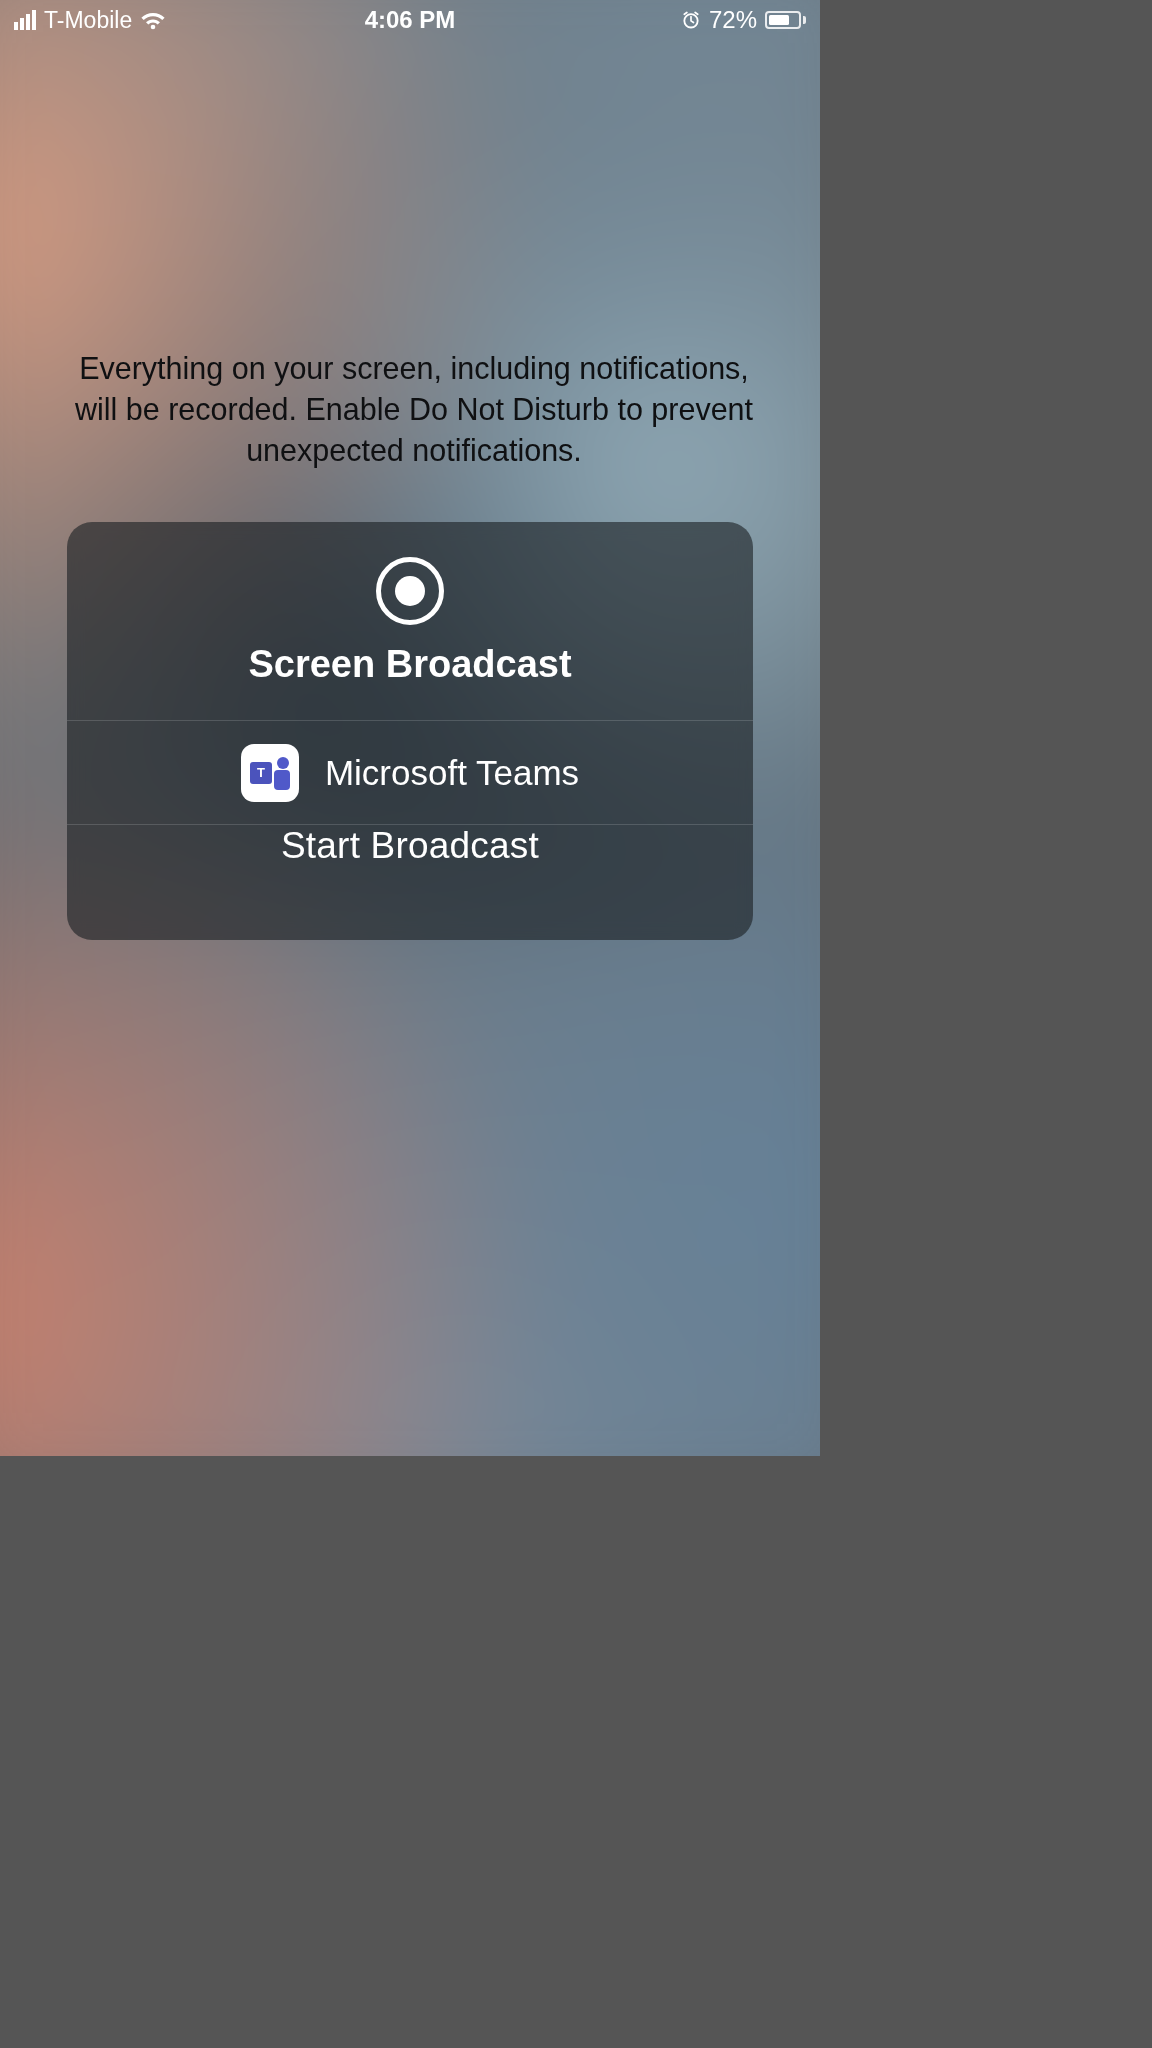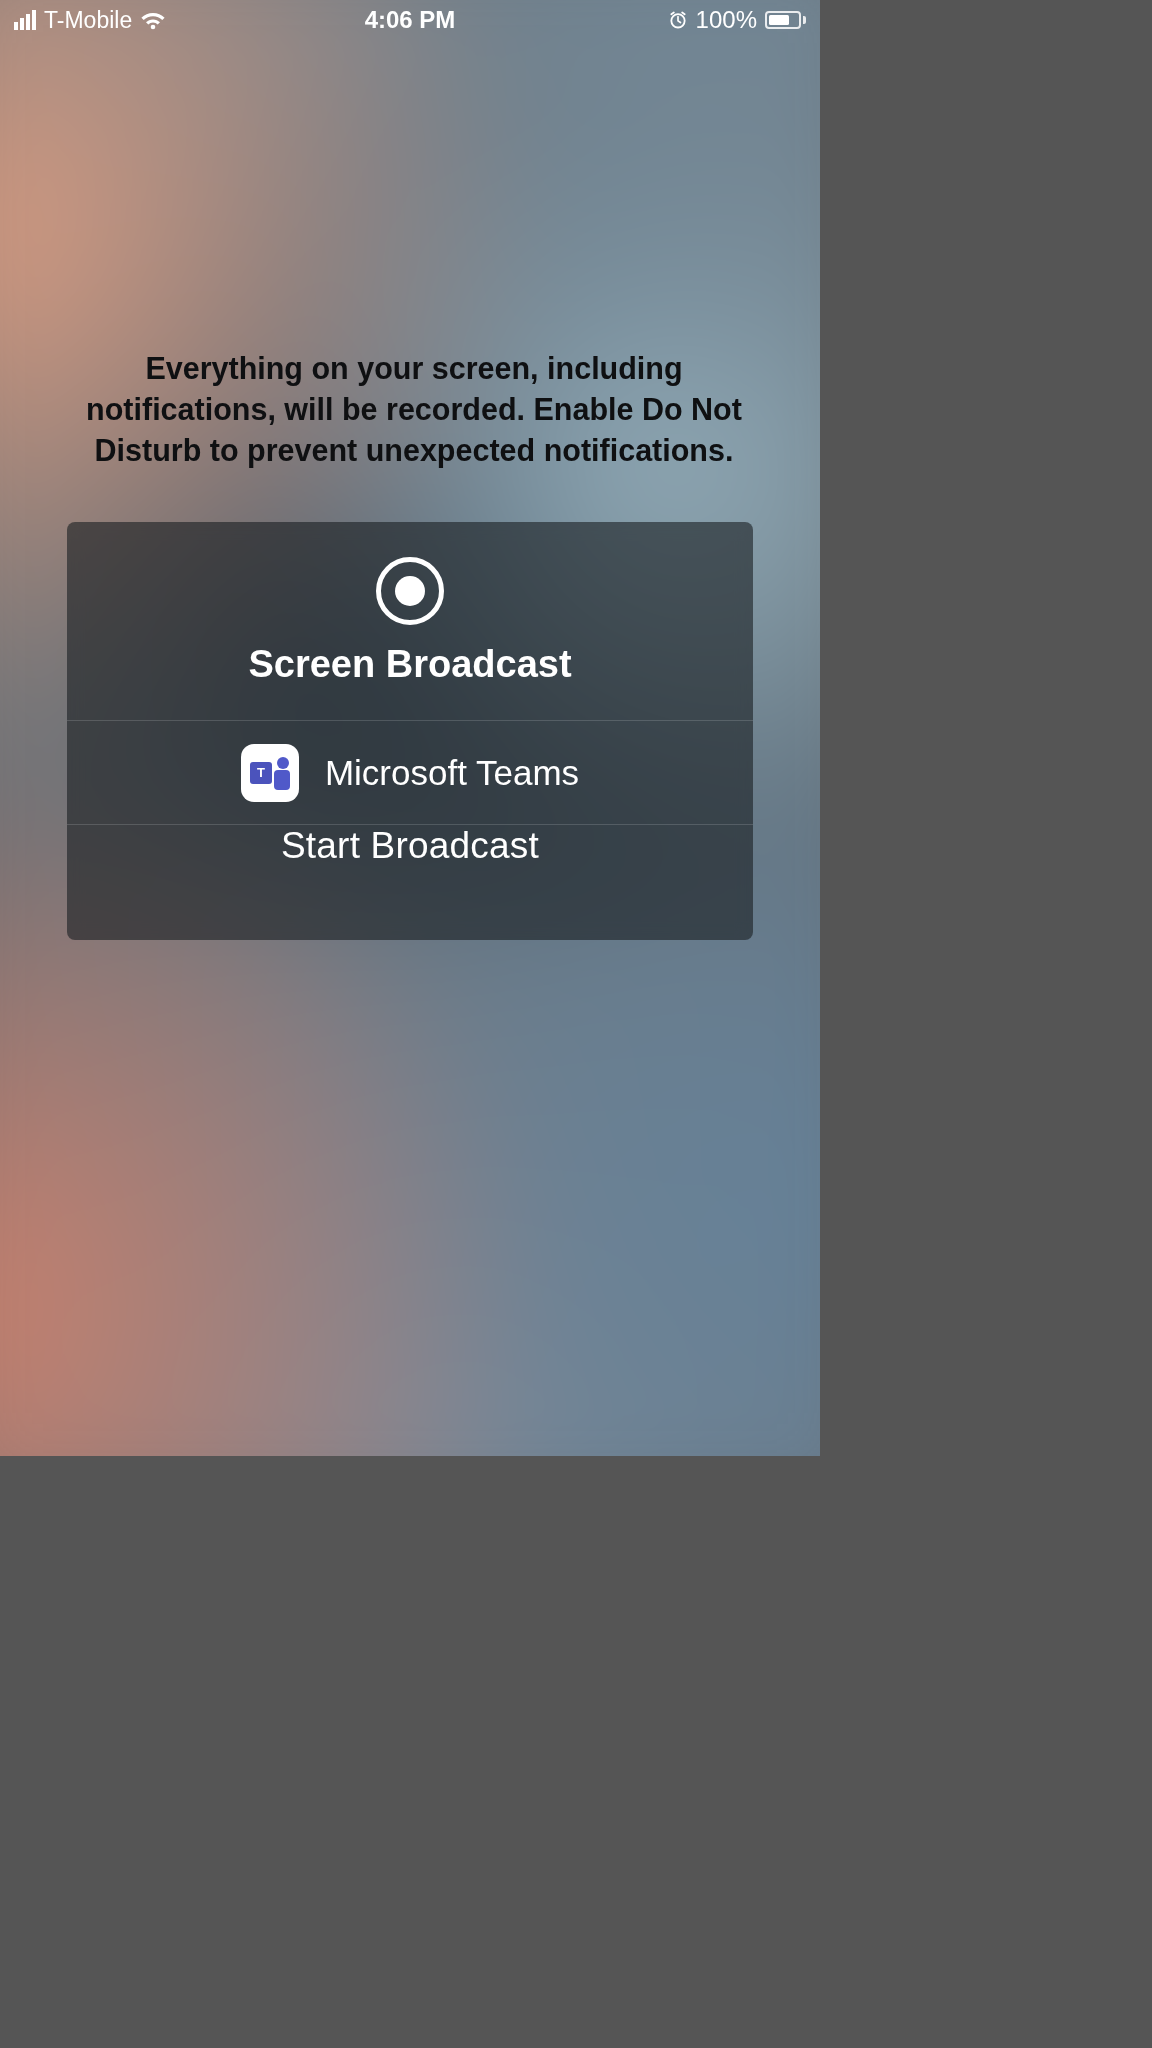--- a/index.html
+++ b/index.html
@@ -76,30 +76,30 @@
 
   
   .info-text {
     position:absolute;
     top:348px; left:8px; right:0;
     padding: 0 60px;
     text-align:center;
     color:#0f1012;
     font-size:30.5px;
     line-height:1.35;
-    font-weight:700;
+    font-weight:400;
   }
 
   
   .card{
     position:absolute;
     top:522px;
     left:67px; right:67px;
     background:rgba(25,30,34,0.60);
-    border-radius:8px;
+    border-radius:25px;
     overflow:hidden;
     color:#fff;
     backdrop-filter: blur(8px);
   }
   .card-header{
     display:flex;
     flex-direction:column;
     align-items:center;
     padding:35px 20px 34px;
     gap:18px;
@@ -177,21 +177,21 @@
     </div>
     <div class="status-center">4:06 PM</div>
     <div class="status-right">
       <div class="alarm">
         <svg width="20" height="20" viewBox="0 0 24 24" fill="#fff">
           <circle cx="12" cy="13" r="8" fill="none" stroke="#fff" stroke-width="2.2"></circle>
           <path d="M12 8v5l3 2" stroke="#fff" stroke-width="2" fill="none" stroke-linecap="round"></path>
           <path d="M4 5l3-2M20 5l-3-2" stroke="#fff" stroke-width="2.2" stroke-linecap="round"></path>
         </svg>
       </div>
-      <div>100%</div>
+      <div>72%</div>
       <div class="battery">
         <div class="battery-body">
             <div class="battery-fill" style="width:72%"></div>
           </div>
         <div class="battery-cap"></div>
       </div>
     </div>
   </div>
 
   <div class="info-text">Everything on your screen, including notifications, will be recorded. Enable Do Not Disturb to prevent unexpected notifications.</div>

